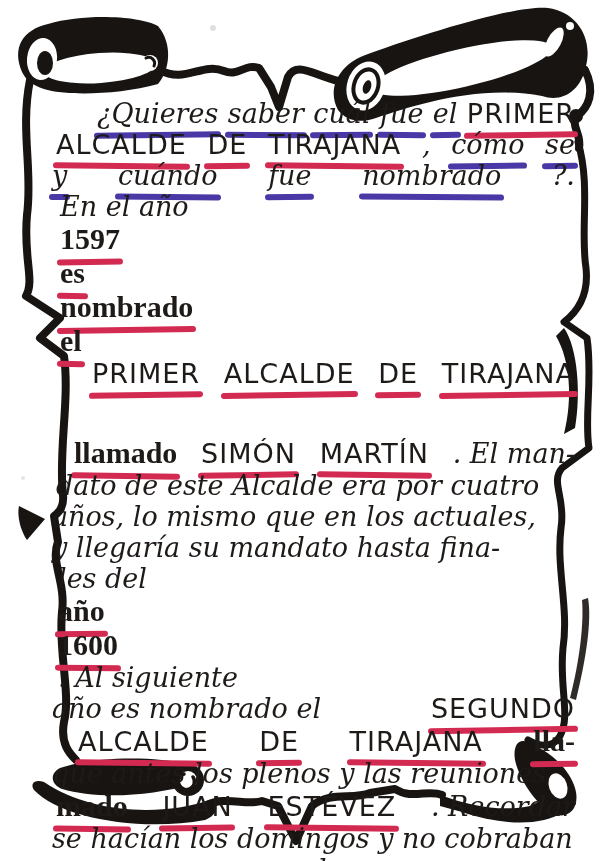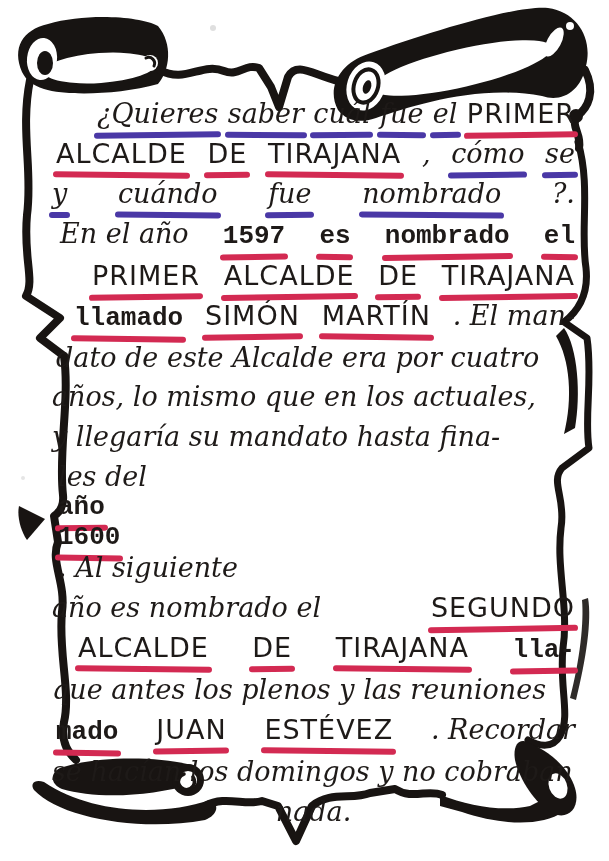--- a/index.html
+++ b/index.html
@@ -32,23 +32,23 @@
     font-style:italic;
     font-size:27px;
   }
   .s-marker{
     font-family:"DejaVu Sans", sans-serif;
     font-weight:400;
     font-size:27px;
     letter-spacing:1px;
   }
   .s-markerlc{
-    font-family:Liberation Mono, monospace;
+    font-family:Liberation Serif, serif;
     font-weight:800;
-    font-size:26px;
+    font-size:30px;
   }
   .u-blue::after, .u-red::after{
     content:"";
     position:absolute; left:-3px; right:-3px; bottom:-9px;
     height:6px; border-radius:3px;
   }
   .u-blue::after{background:var(--blue,#4a38a6); transform:rotate(-0.6deg);}
   .u-red::after{background:var(--red,#d32a52); transform:rotate(-0.9deg);}
   .line:nth-child(even) .seg.u-red:nth-child(odd)::after{transform:rotate(0.7deg);}
   .line:nth-child(odd) .seg.u-blue:nth-child(even)::after{transform:rotate(0.5deg);}
@@ -139,34 +139,34 @@
         <span class="seg s-script u-blue">cómo</span>
         <span class="seg s-script u-blue">se</span>
       </div>
       <div class="line">
         <span class="seg s-script u-blue">y</span>
         <span class="seg s-script u-blue">cuándo</span>
         <span class="seg s-script u-blue">fue</span>
         <span class="seg s-script u-blue">nombrado</span>
         <span class="seg s-script">?.</span>
       </div>
-      <div class="line" style="padding-left: 8px;">
+      <div class="line" style="padding-left: 8px; flex-direction: column;">
         <span class="seg s-script">En el año</span>
         <span class="seg s-markerlc u-red">1597</span>
         <span class="seg s-markerlc u-red">es</span>
         <span class="seg s-markerlc u-red">nombrado</span>
         <span class="seg s-markerlc u-red">el</span>
       </div>
       <div class="line" style="padding-left: 40px;">
         <span class="seg s-marker u-red">PRIMER</span>
         <span class="seg s-marker u-red">ALCALDE</span>
         <span class="seg s-marker u-red">DE</span>
         <span class="seg s-marker u-red">TIRAJANA</span>
       </div>
-      <div class="line" style="padding-left: 22px;">
+      <div class="line" style="padding-left: 22px; margin-top: 47px;">
         <span class="seg s-markerlc u-red">llamado</span>
         <span class="seg s-marker u-red">SIMÓN</span>
         <span class="seg s-marker u-red">MARTÍN</span>
         <span class="seg s-script">. El man-</span>
       </div>
       <div class="line" style="padding-left: 4px;">
         <span class="seg s-script">dato de este Alcalde era por cuatro</span>
       </div>
       <div class="line">
         <span class="seg s-script">años, lo mismo que en los actuales,</span>

